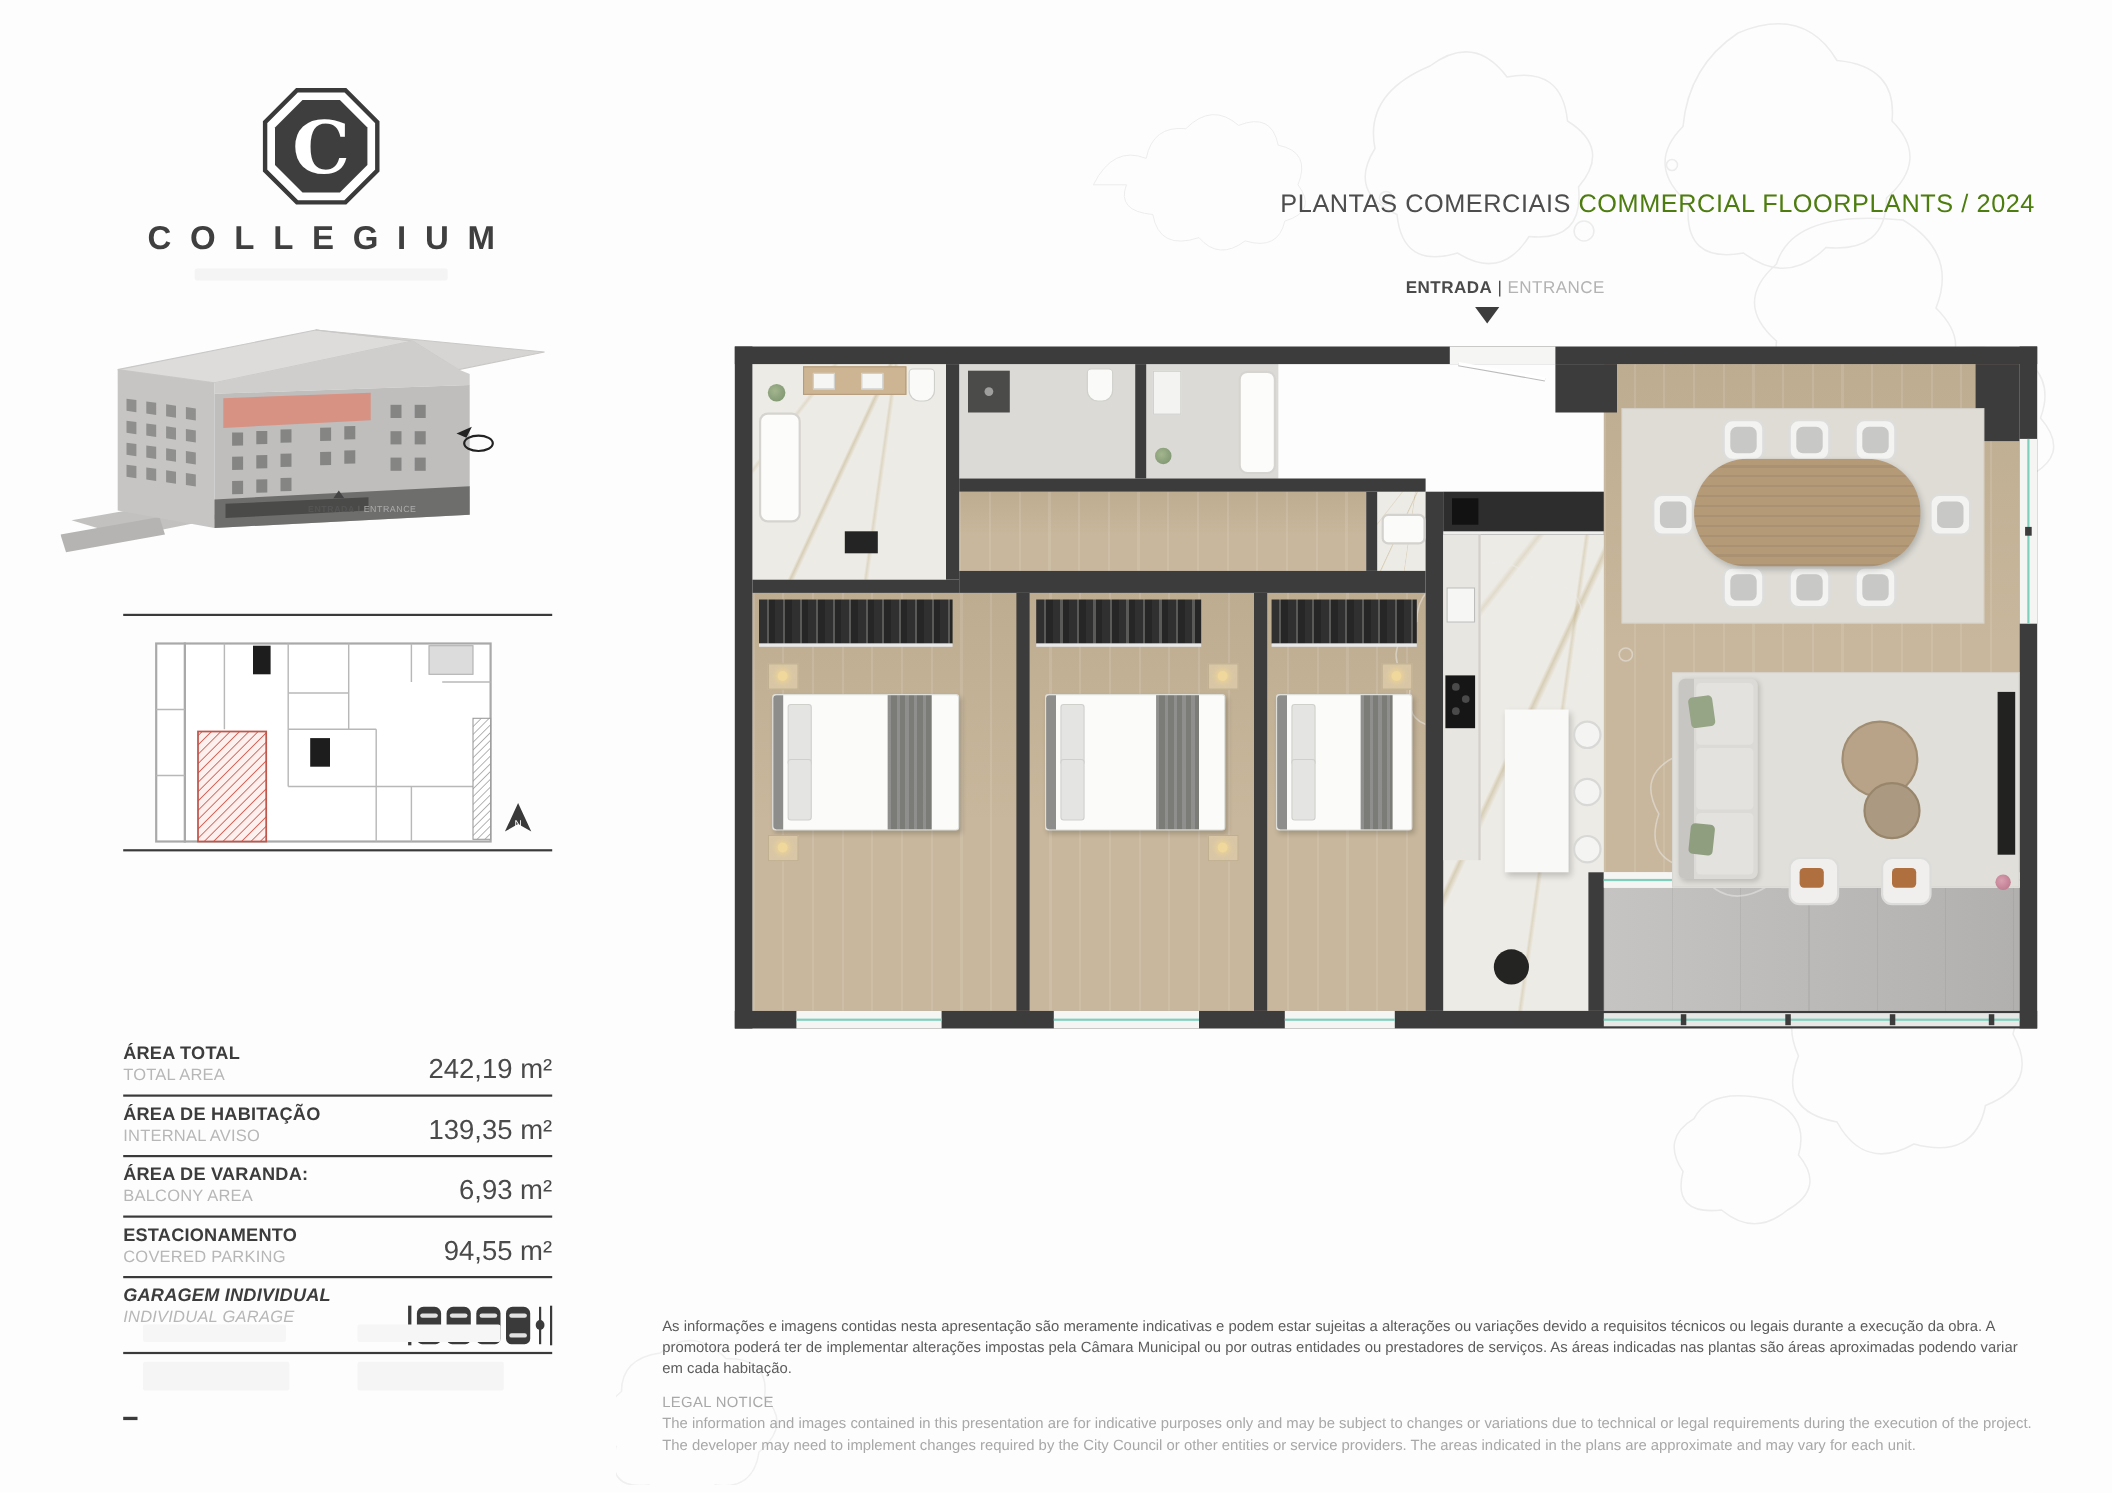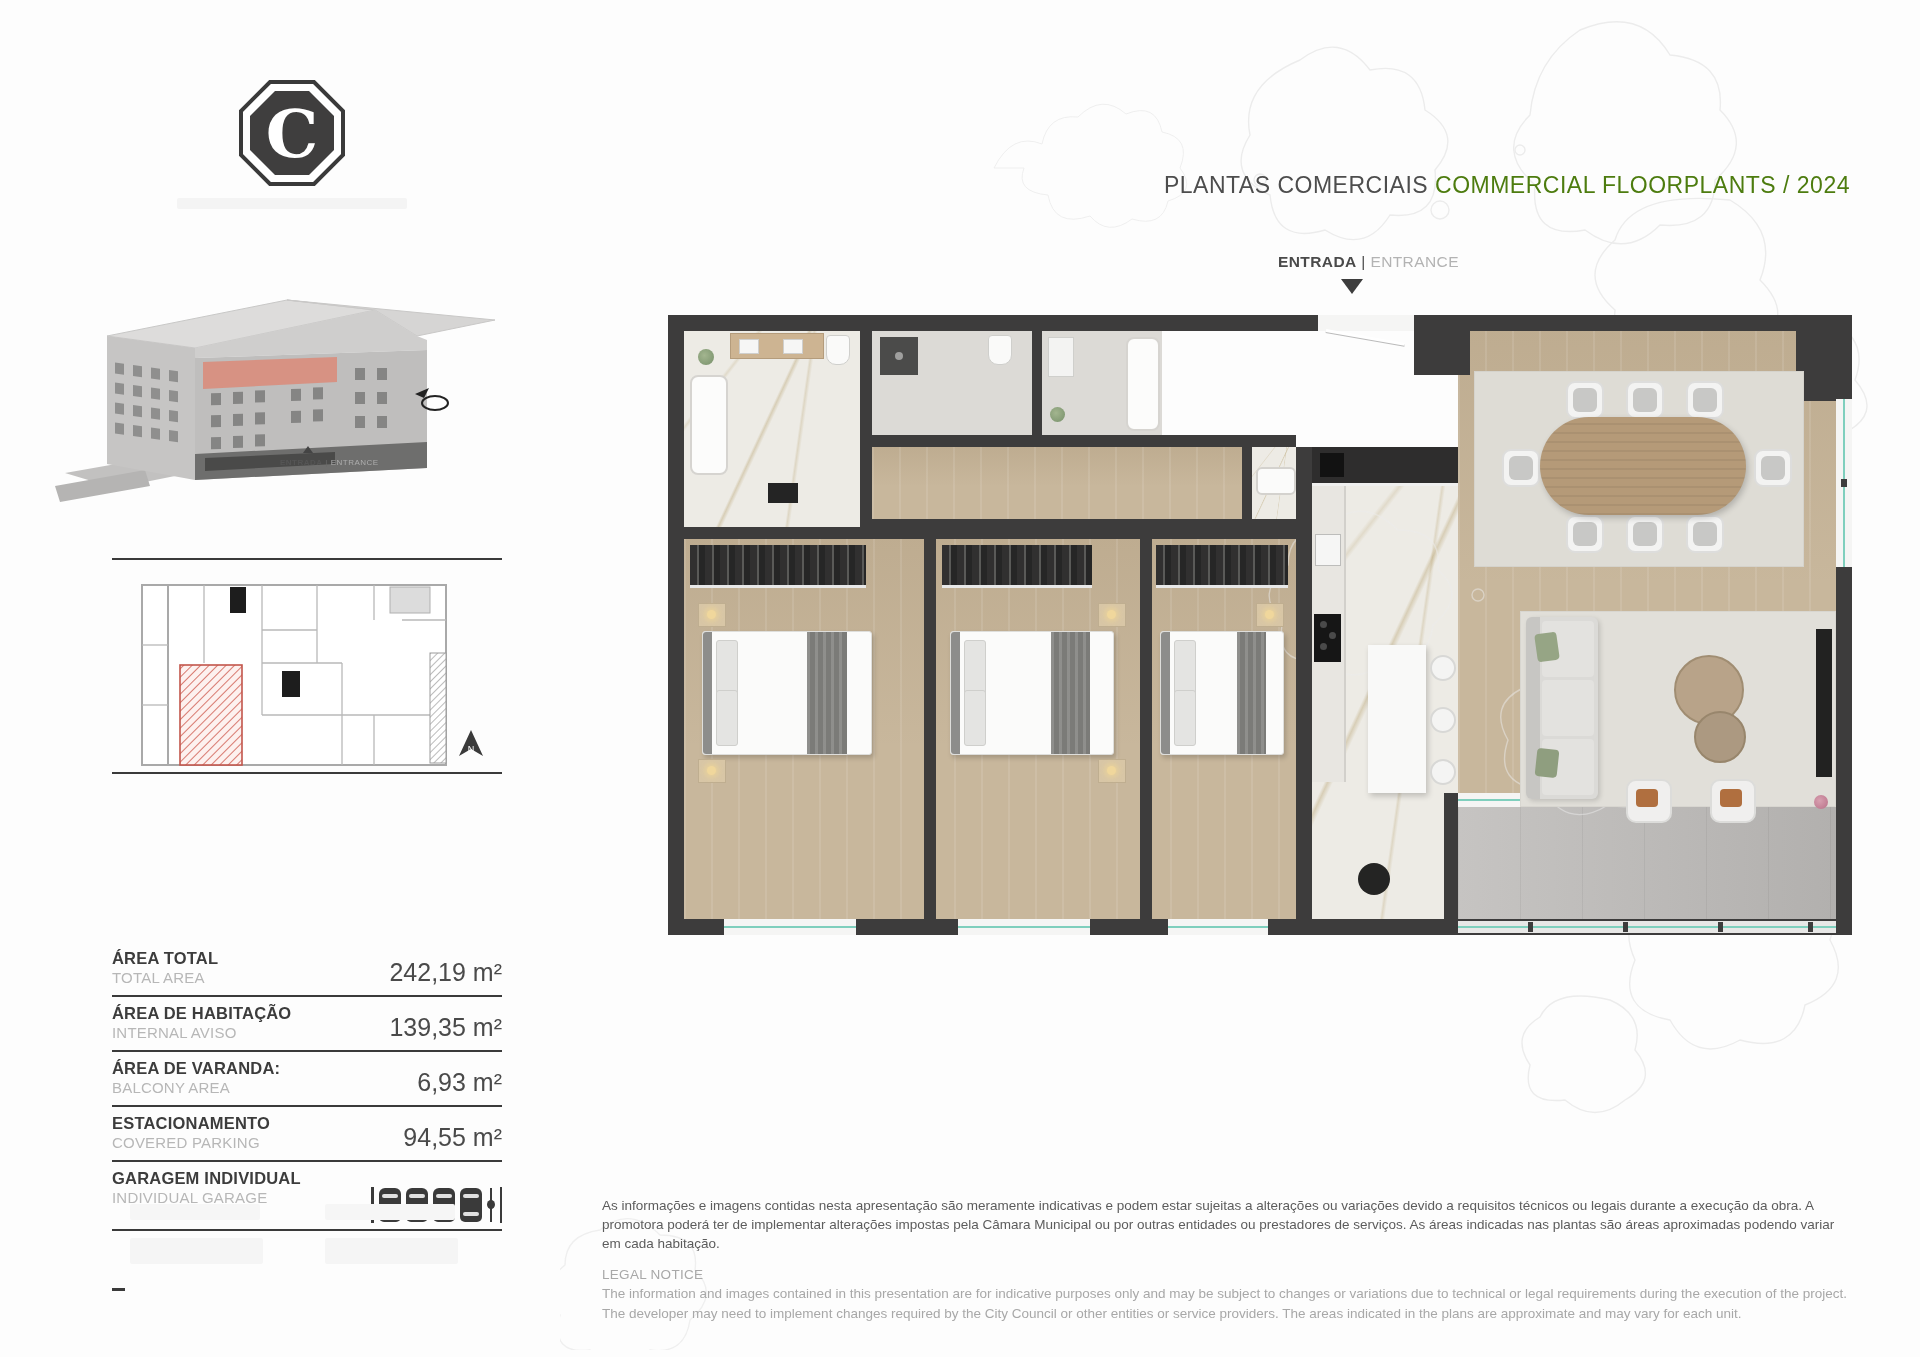--- a/index.html
+++ b/index.html
@@ -112,20 +112,21 @@
   <svg class="foliage" style="left:560px;top:1170px;width:300px;height:180px;opacity:.8;" viewBox="0 0 300 180">
     <path d="M40,60 q30,-25 60,5 q40,0 35,35 q25,25 -5,50 q-5,35 -40,30 q-30,25 -60,0 q-40,5 -30,-35 q-25,-25 5,-50 q0,-30 35,-35 z"></path>
   </svg>
 
   <div class="abs logo-wrap">
     <svg width="110" height="110" viewBox="0 0 110 110" style="display:block;margin:0 auto;">
       <polygon points="33,4 77,4 106,33 106,77 77,106 33,106 4,77 4,33" fill="#ffffff" stroke="#3a3a3a" stroke-width="4"></polygon>
       <polygon points="38,13 72,13 97,38 97,72 72,97 38,97 13,72 13,38" fill="#3f3e3e"></polygon>
       <text x="55" y="79" text-anchor="middle" font-family="DejaVu Serif, serif" font-size="66" font-weight="bold" fill="#ffffff">C</text>
     </svg>
+    <div class="brand-name">COLLEGIUM</div>
     <div class="brand-tag"></div>
   </div>
 
   <div class="abs bld">
     <svg width="450" height="260" viewBox="0 0 450 260">
 
       <polygon points="10,215 95,200 150,212 60,230" fill="#c2c1c0"></polygon>
       <polygon points="0,228 90,212 95,228 5,244" fill="#b5b4b3"></polygon>
 
       <polygon points="52,78 232,42 320,52 140,90" fill="#dddcdb" stroke="#c9c8c7" stroke-width="1"></polygon>
@@ -248,21 +249,21 @@
     <div class="arow">
       <div class="pt">ÁREA DE VARANDA:</div>
       <div class="en">BALCONY AREA</div>
       <div class="val">6,93 m²</div>
     </div>
     <div class="arow">
       <div class="pt">ESTACIONAMENTO</div>
       <div class="en">COVERED PARKING</div>
       <div class="val">94,55 m²</div>
     </div>
-    <div class="arow" style="min-height:52px;">
+    <div class="arow" style="min-height:52px;font-style:italic;">
       <div class="pt">GARAGEM INDIVIDUAL</div>
       <div class="en">INDIVIDUAL GARAGE</div>
       <div class="garage-strip">
         <div class="gbar"></div>
         <div class="car"></div>
         <div class="car"></div>
         <div class="car"></div>
         <div class="car"></div>
         <div class="moto"></div>
         <div class="gbar"></div>

